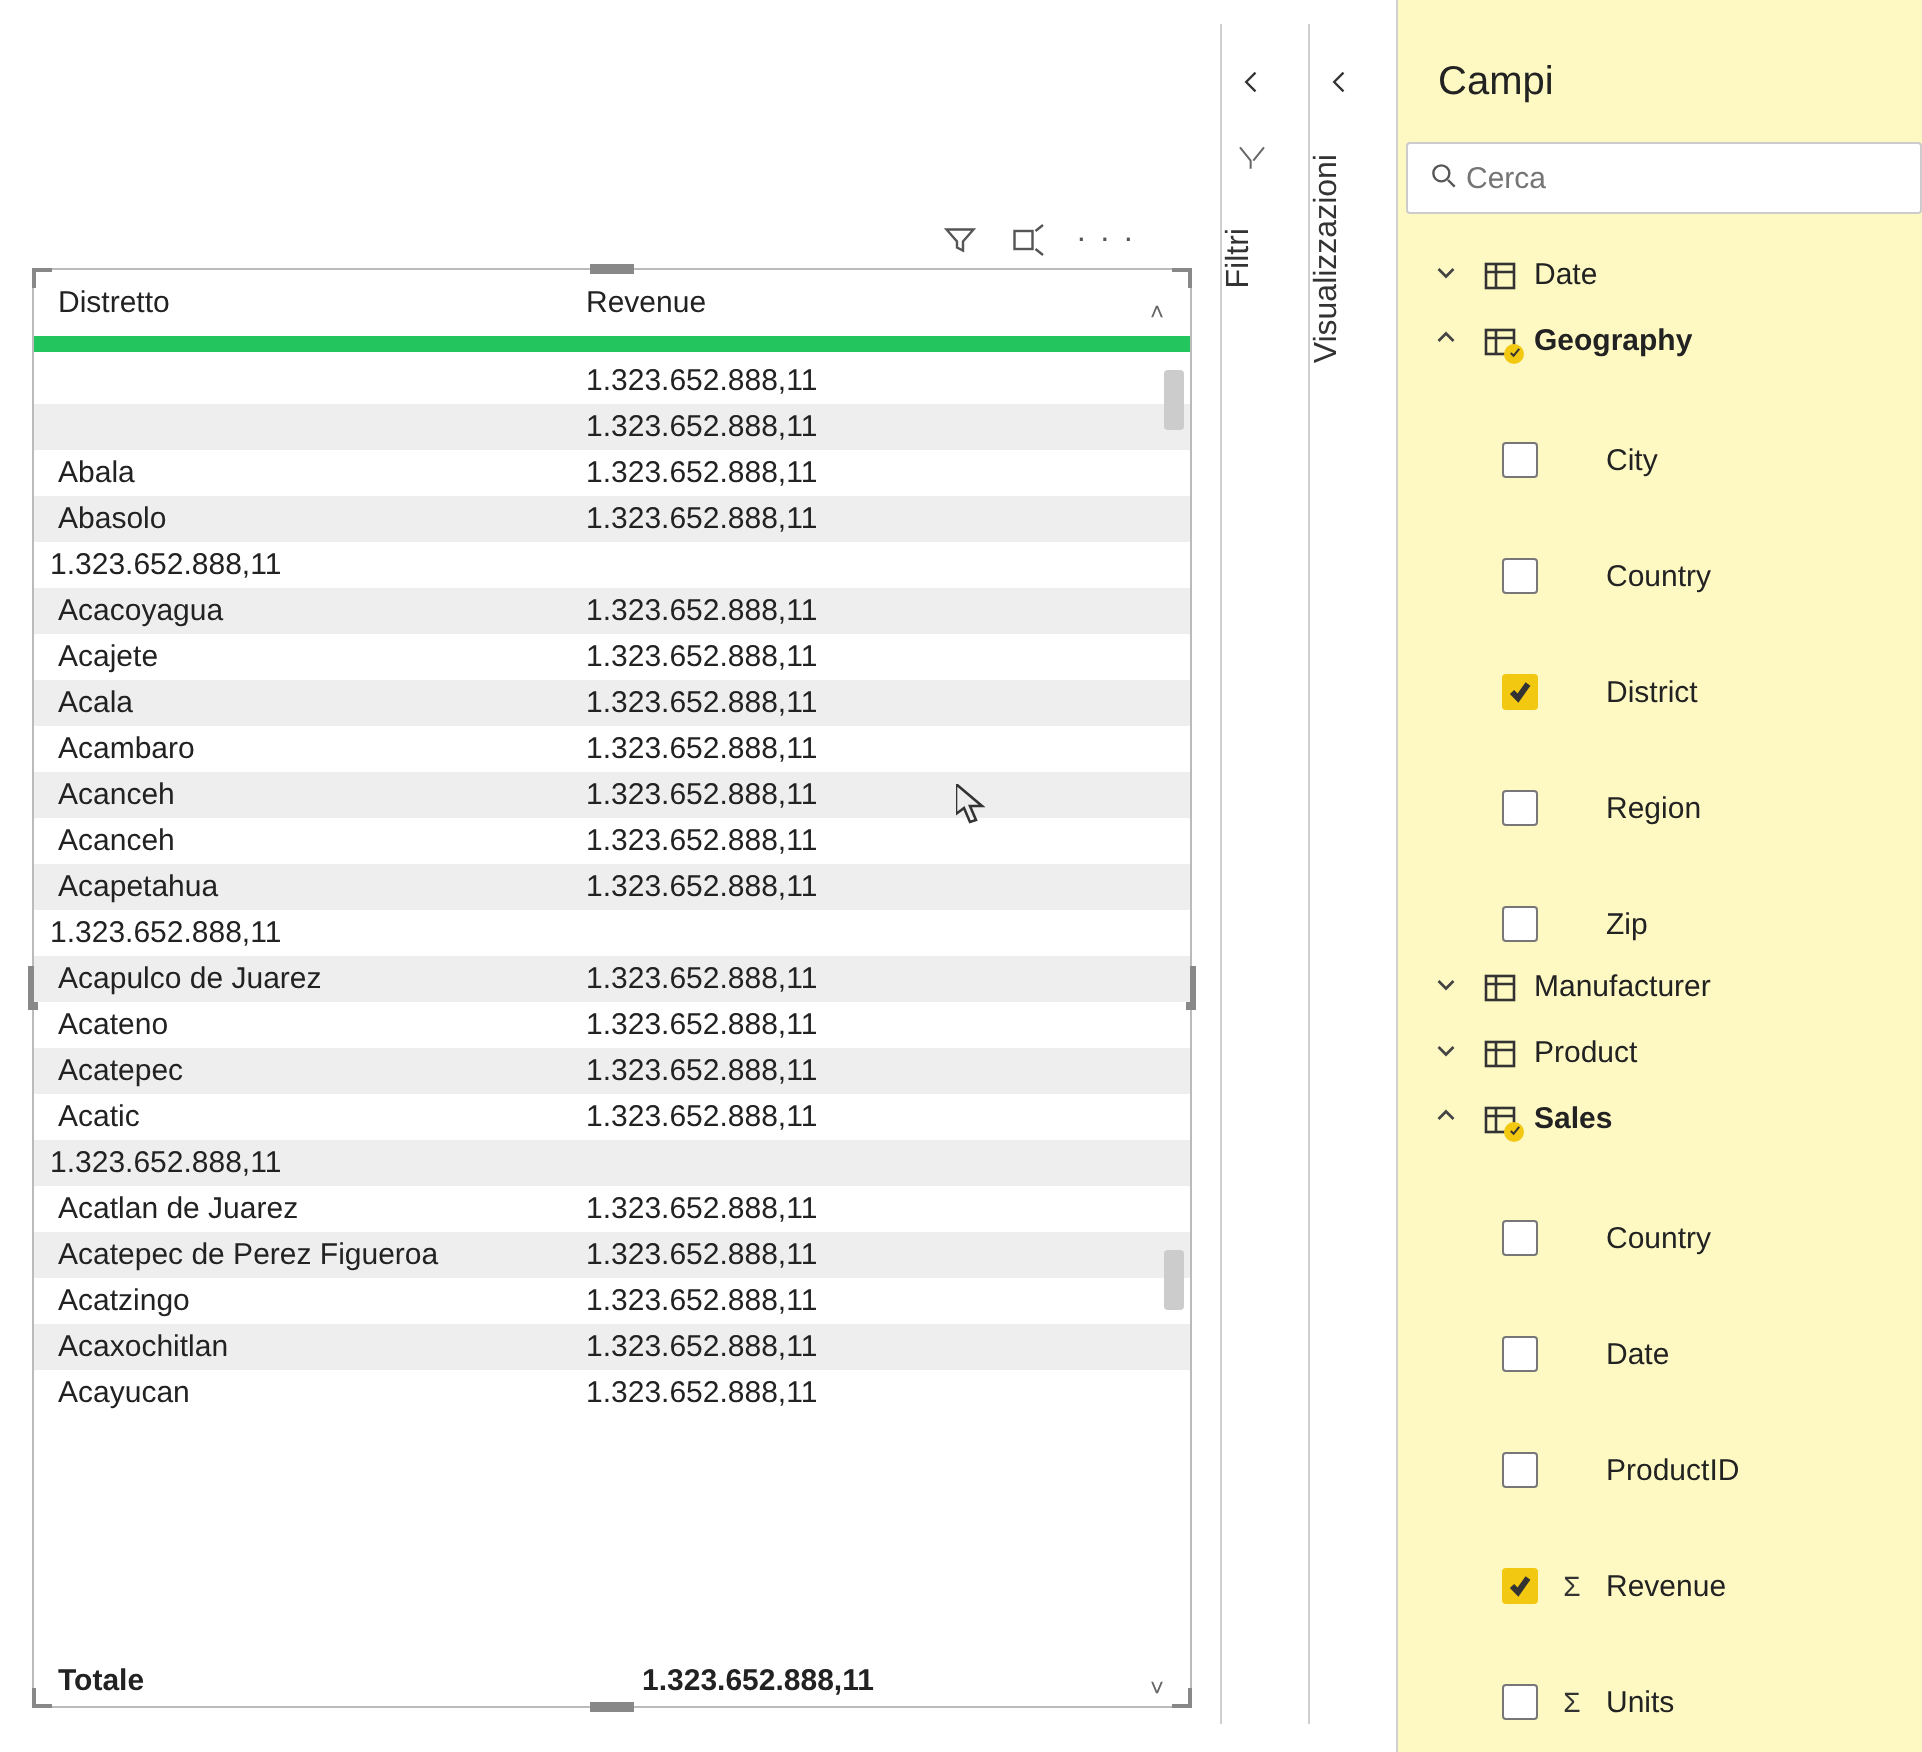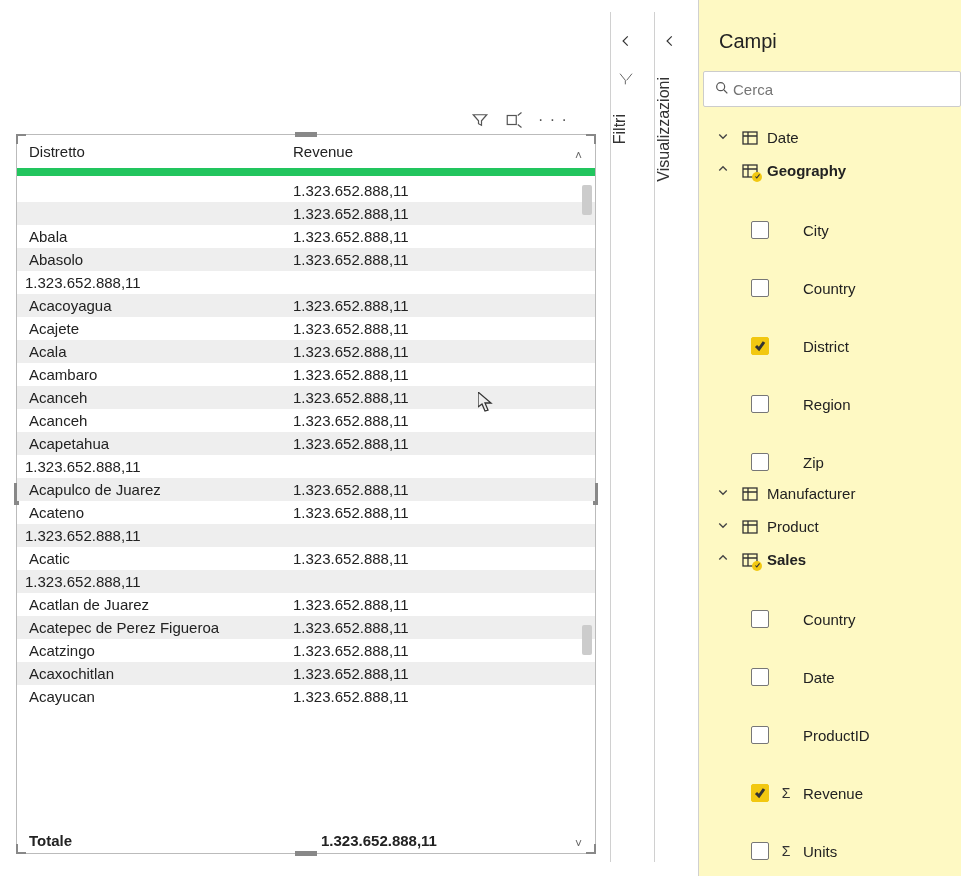--- a/index.html
+++ b/index.html
@@ -277,20 +277,21 @@
           </div>
           <div class="tbl-row alt">
             <div class="col-a">Acapulco de Juarez</div>
             <div class="col-b">1.323.652.888,11</div>
           </div>
           <div class="tbl-row">
             <div class="col-a">Acateno</div>
             <div class="col-b">1.323.652.888,11</div>
           </div>
           <div class="tbl-row alt">
+            <div class="col-a">Acatepec</div>
             <div class="col-b">1.323.652.888,11</div>
           </div>
           <div class="tbl-row">
             <div class="col-a">Acatic</div>
             <div class="col-b">1.323.652.888,11</div>
           </div>
           <div class="tbl-row alt">
             <div class="col-b">1.323.652.888,11</div>
           </div>
           <div class="tbl-row">

